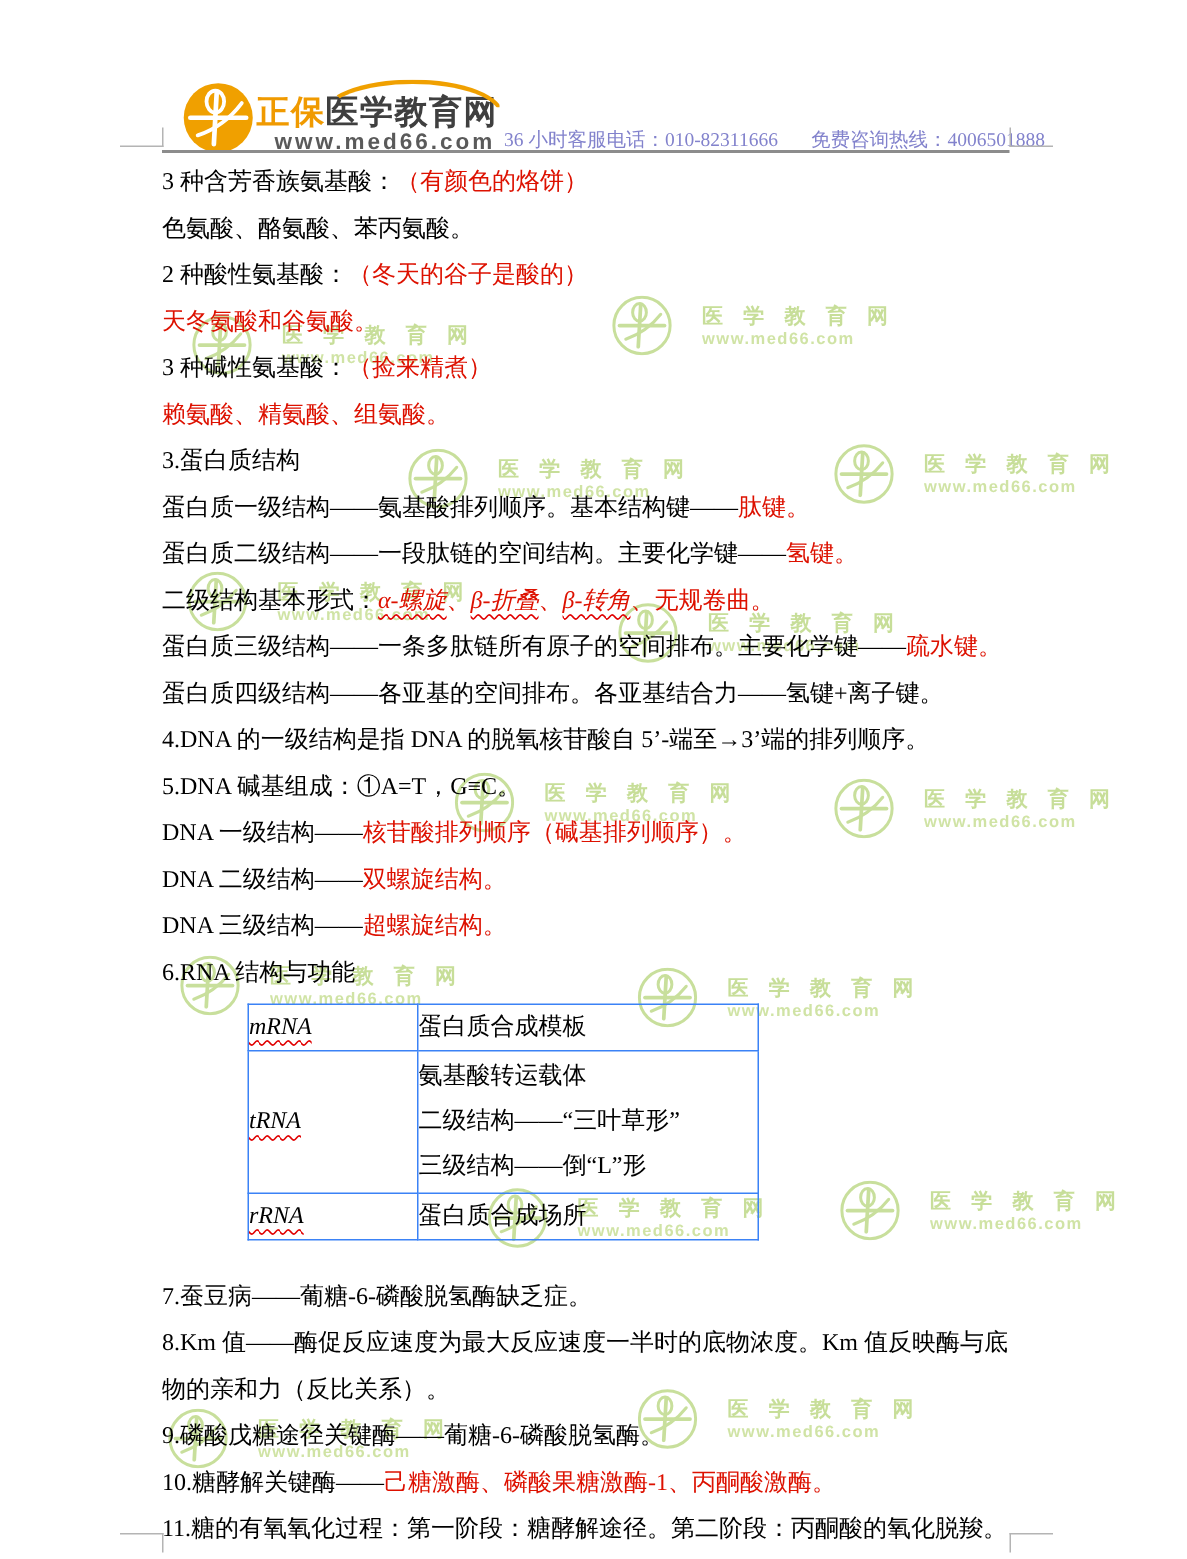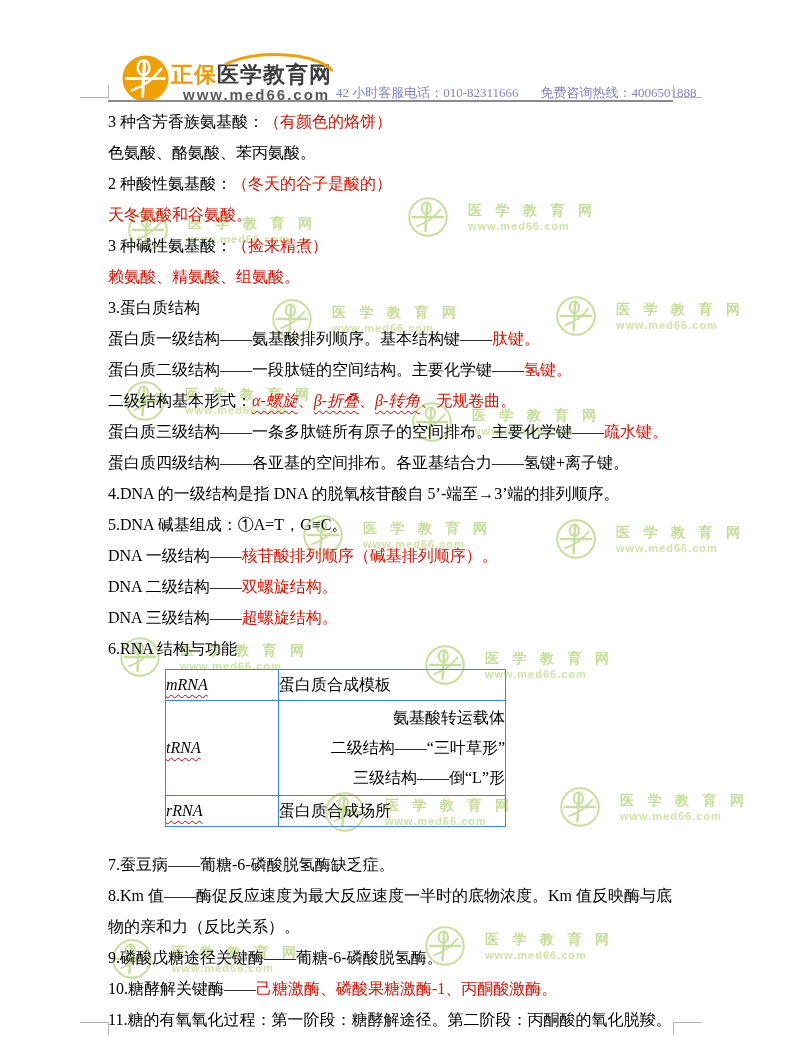--- a/index.html
+++ b/index.html
@@ -38,41 +38,41 @@
   .red{color:#dd1100;}
   .wavy{text-decoration-line:underline;text-decoration-style:wavy;
         text-decoration-color:#e00000;text-decoration-thickness:1px;text-underline-offset:4px;font-style:italic;}
   
   table.rna{border-collapse:collapse;margin:5px 0 0 57px;table-layout:fixed;width:340px;background:transparent;}
   table.rna td{border:1px solid #3b82f6;vertical-align:middle;padding:0;}
   td.rna-label{width:112px;padding-left:20px;font-size:16px;}
   td.rna-value{width:226px;padding-left:14px;}
   td.rna-value p{margin:0;font-size:16px;line-height:30px;white-space:nowrap;}
   tr.row-single td{height:29px;}
-  tr.row-triple td.rna-value{padding-top:2px;padding-bottom:2px;text-align:right;}
+  tr.row-triple td.rna-value{padding-top:2px;padding-bottom:2px;}
   .after{margin-top:22px;}
 </style>
 </head>
 <body>
 
 <div>
   <svg class="hdr-logo-circle" viewBox="0 0 48 48">
     <circle cx="24" cy="24" r="23.5" fill="#f0a000"></circle>
     <g stroke="#ffffff" fill="none" stroke-linecap="round">
       <line x1="5" y1="24" x2="43" y2="24" stroke-width="3.2"></line>
       <line x1="23" y1="6" x2="21" y2="42" stroke-width="3.2"></line>
       <ellipse cx="22" cy="13" rx="6" ry="7.5" stroke-width="2.6"></ellipse>
       <path d="M10 36 Q28 30 40 14" stroke-width="2.6"></path>
     </g>
   </svg>
   <div class="brand"><span class="orange">正保</span><span class="dark">医学教育网</span></div>
   <div class="brand-arc"></div>
   <div class="brand-url">www.med66.com</div>
   <div class="contact">
-    <span>42 小时客服电话：</span><span>010-82311666</span><span class="gap"></span><span>免费咨询热线：</span><span>4006501888</span>
+    <span>36 小时客服电话：</span><span>010-82311666</span><span class="gap"></span><span>免费咨询热线：</span><span>4006501888</span>
   </div>
   <div class="hdr-rule"></div>
 </div>
 
 <div class="corner c-tl"></div>
 <div class="corner c-tr"></div>
 <div class="corner c-bl"></div>
 <div class="corner c-br"></div>
 
 <div class="doc">

